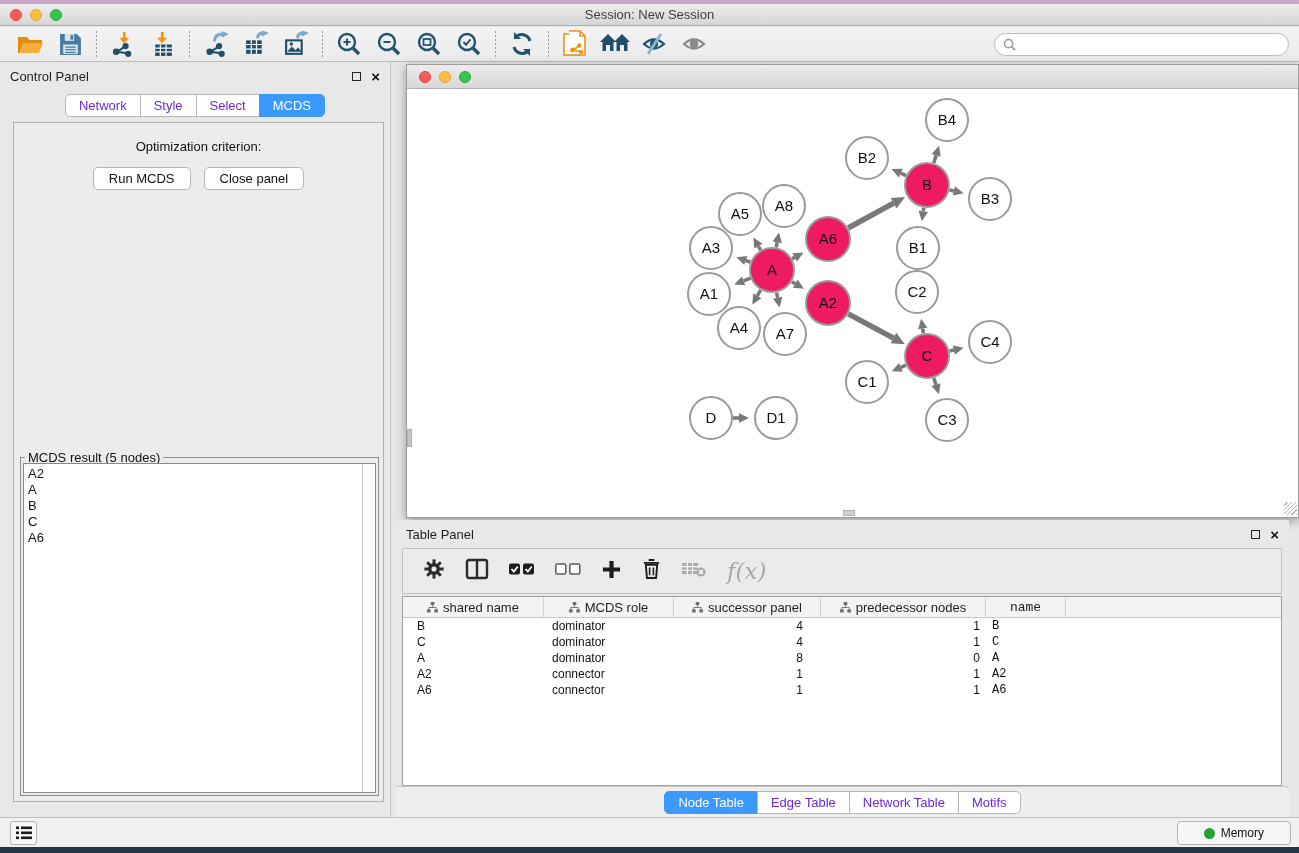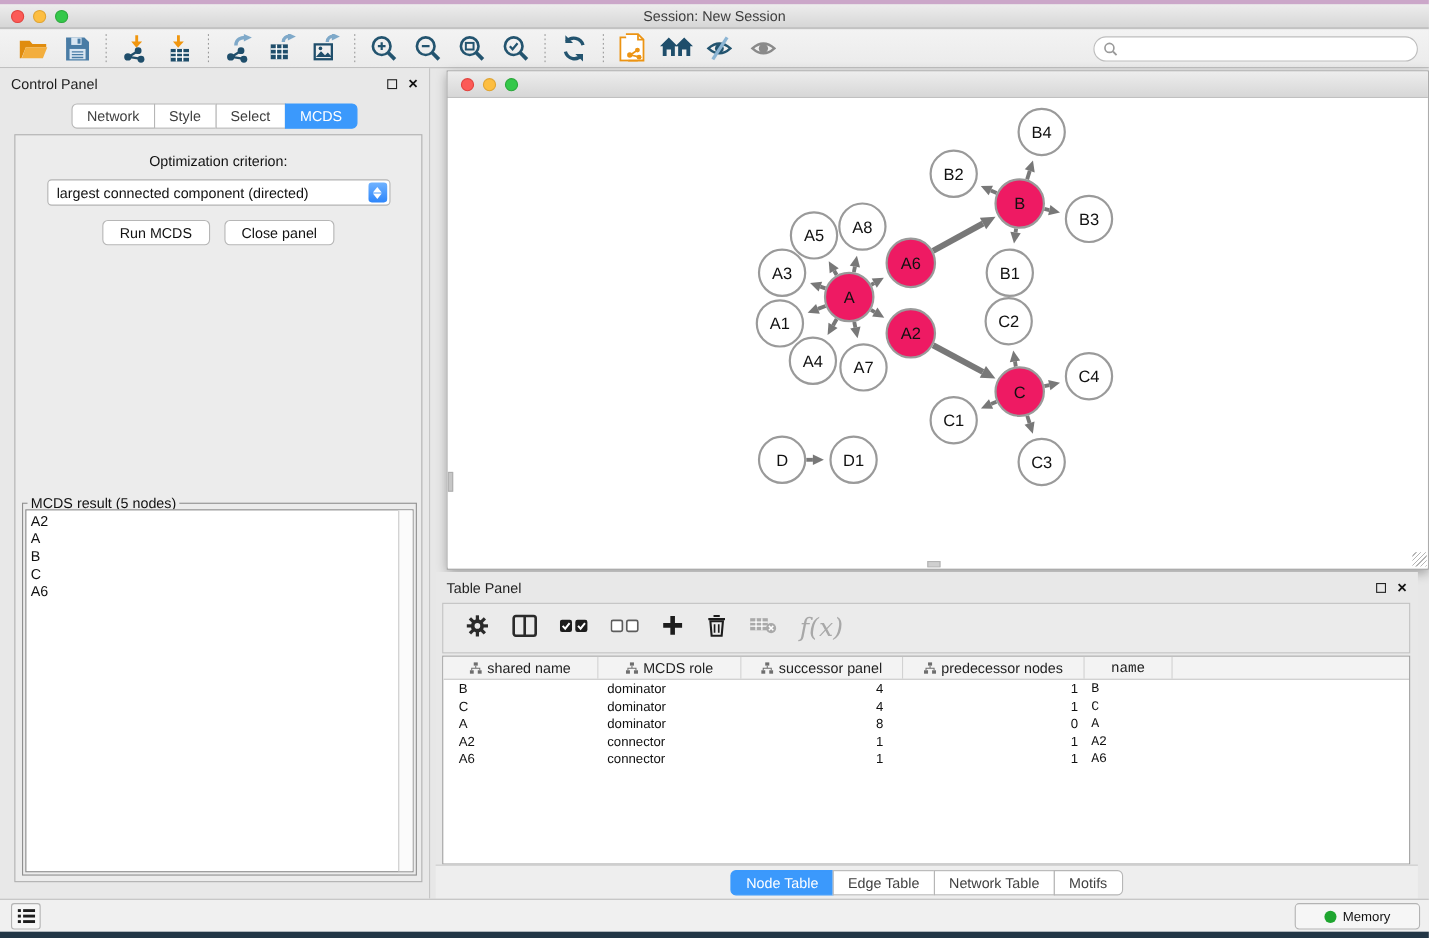--- a/index.html
+++ b/index.html
@@ -32,21 +32,21 @@
 
   
   .control-panel { position:absolute; left:0; top:62px; width:391px; height:755px; background:#e8e8e8; border-right:1px solid #c6c6c6; }
   .panel-header { position:relative; height:28px; display:flex; align-items:center; padding:0 10px; }
   .panel-header .ph-title { font-size:13px; color:#1e1e1e; }
   .ph-icons { position:absolute; right:10px; top:0; height:28px; display:flex; align-items:center; gap:10px; }
   .float-box { width:9px; height:9px; border:1.5px solid #222; display:inline-block; }
   .close-x { font-size:15px; font-weight:700; color:#111; line-height:1; }
 
   .segmented { display:inline-flex; }
-  .seg { background:#fff; border:1px solid #b6b6b6; margin-left:-1px; padding:3px 13px; font-size:13px; color:#404040; white-space:nowrap; }
+  .seg { background:#fff; border:1px solid #b6b6b6; margin-left:-1px; padding:3px 13px; font-size:13px; color:#6d28d9; white-space:nowrap; }
   .seg:first-child { border-radius:5px 0 0 5px; margin-left:0; }
   .seg:last-child { border-radius:0 5px 5px 0; }
   .seg.active { background:#3b99fc; border-color:#3b99fc; color:#fff; }
   .cp-tabs { position:absolute; top:32px; left:0; width:100%; text-align:center; }
 
   .cp-content { position:absolute; left:13px; right:6px; top:60px; bottom:15px; border:1px solid #b0b0b0; background:#ececec; }
   .opt-label { text-align:center; margin-top:16px; font-size:13px; color:#111; }
   .select-box { margin:9px auto 0 auto; width:312px; height:24px; background:#fff; border:1px solid #b3b3b3; border-radius:4px;
     display:flex; align-items:center; position:relative; }
   .select-box .sel-text { font-size:13px; color:#111; padding-left:8px; }
@@ -271,27 +271,20 @@
   <div class="cp-tabs">
     <span class="segmented">
         <span class="seg">Network</span>
         <span class="seg">Style</span>
         <span class="seg">Select</span>
         <span class="seg active">MCDS</span>
       </span>
   </div>
   <div class="cp-content">
     <div class="opt-label">Optimization criterion:</div>
-    <div class="select-box">
-      <span class="sel-text">largest connected component (directed)</span>
-      <span class="stepper">
-          <span class="chev-up"></span>
-          <span class="chev-down"></span>
-        </span>
-    </div>
     <div class="cp-buttons">
       <button class="btn">Run MCDS</button>
       <button class="btn">Close panel</button>
     </div>
     <div class="result-fieldset">
       <span class="result-legend">MCDS result (5 nodes)</span>
       <div class="result-list">
         <div class="result-items">
             <div class="result-item">A2</div>
             <div class="result-item">A</div>

